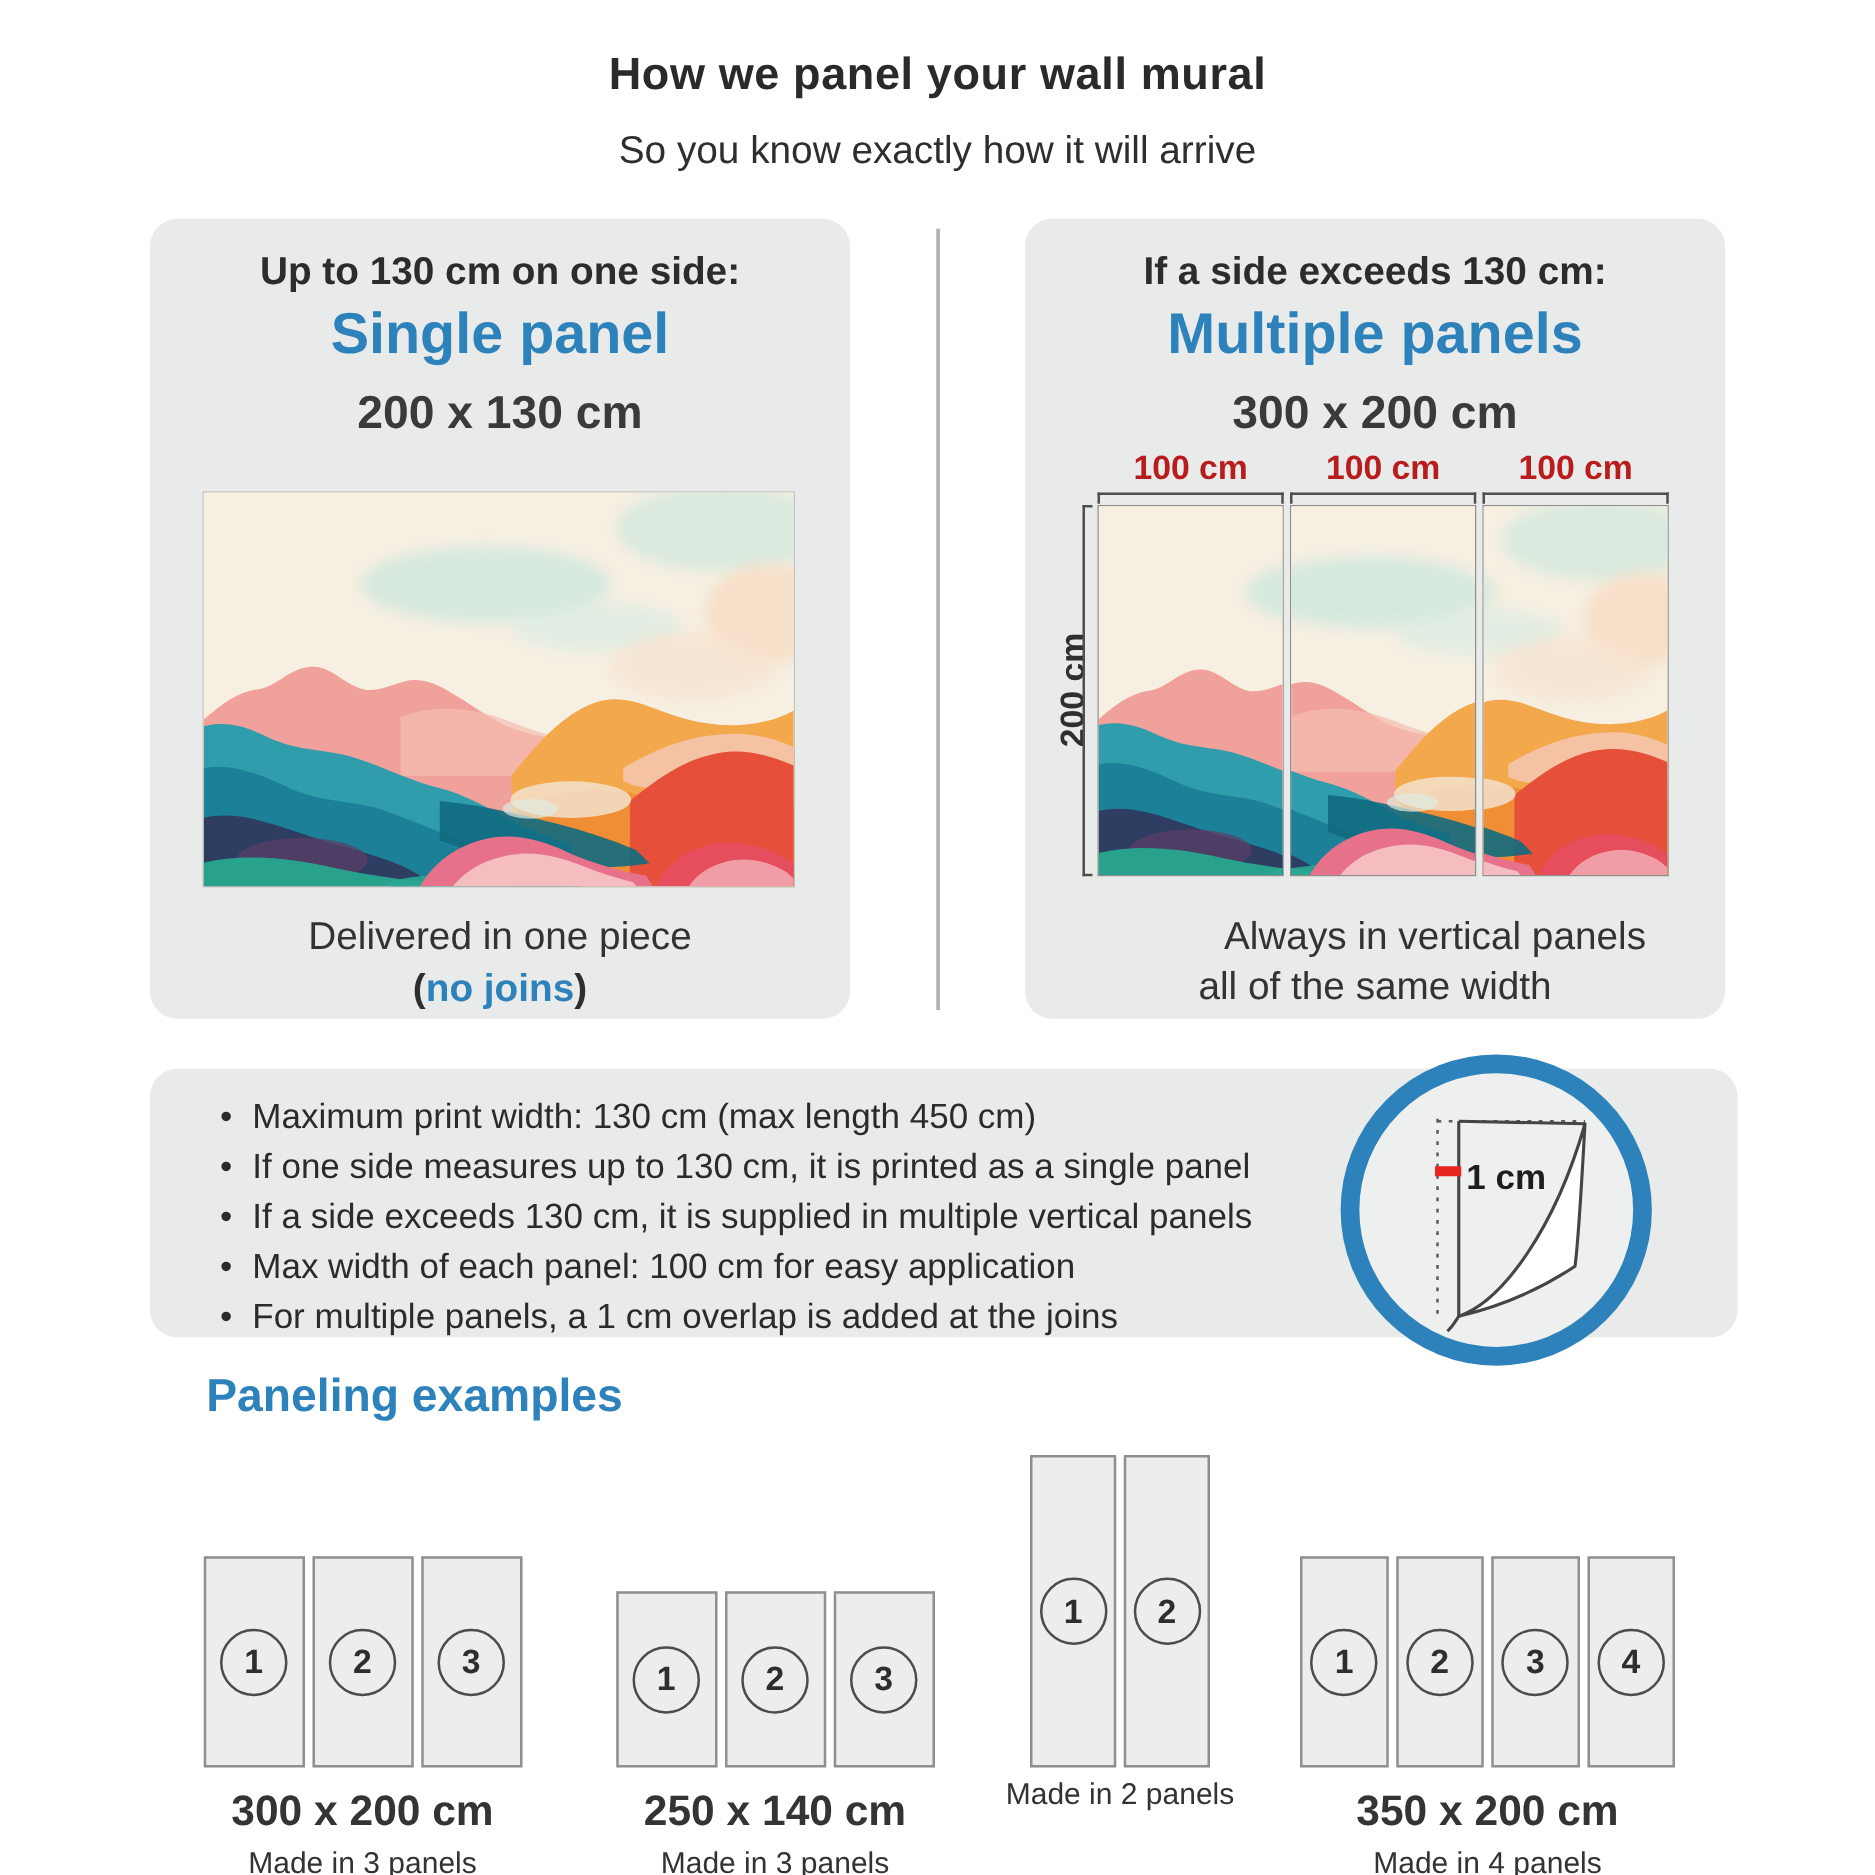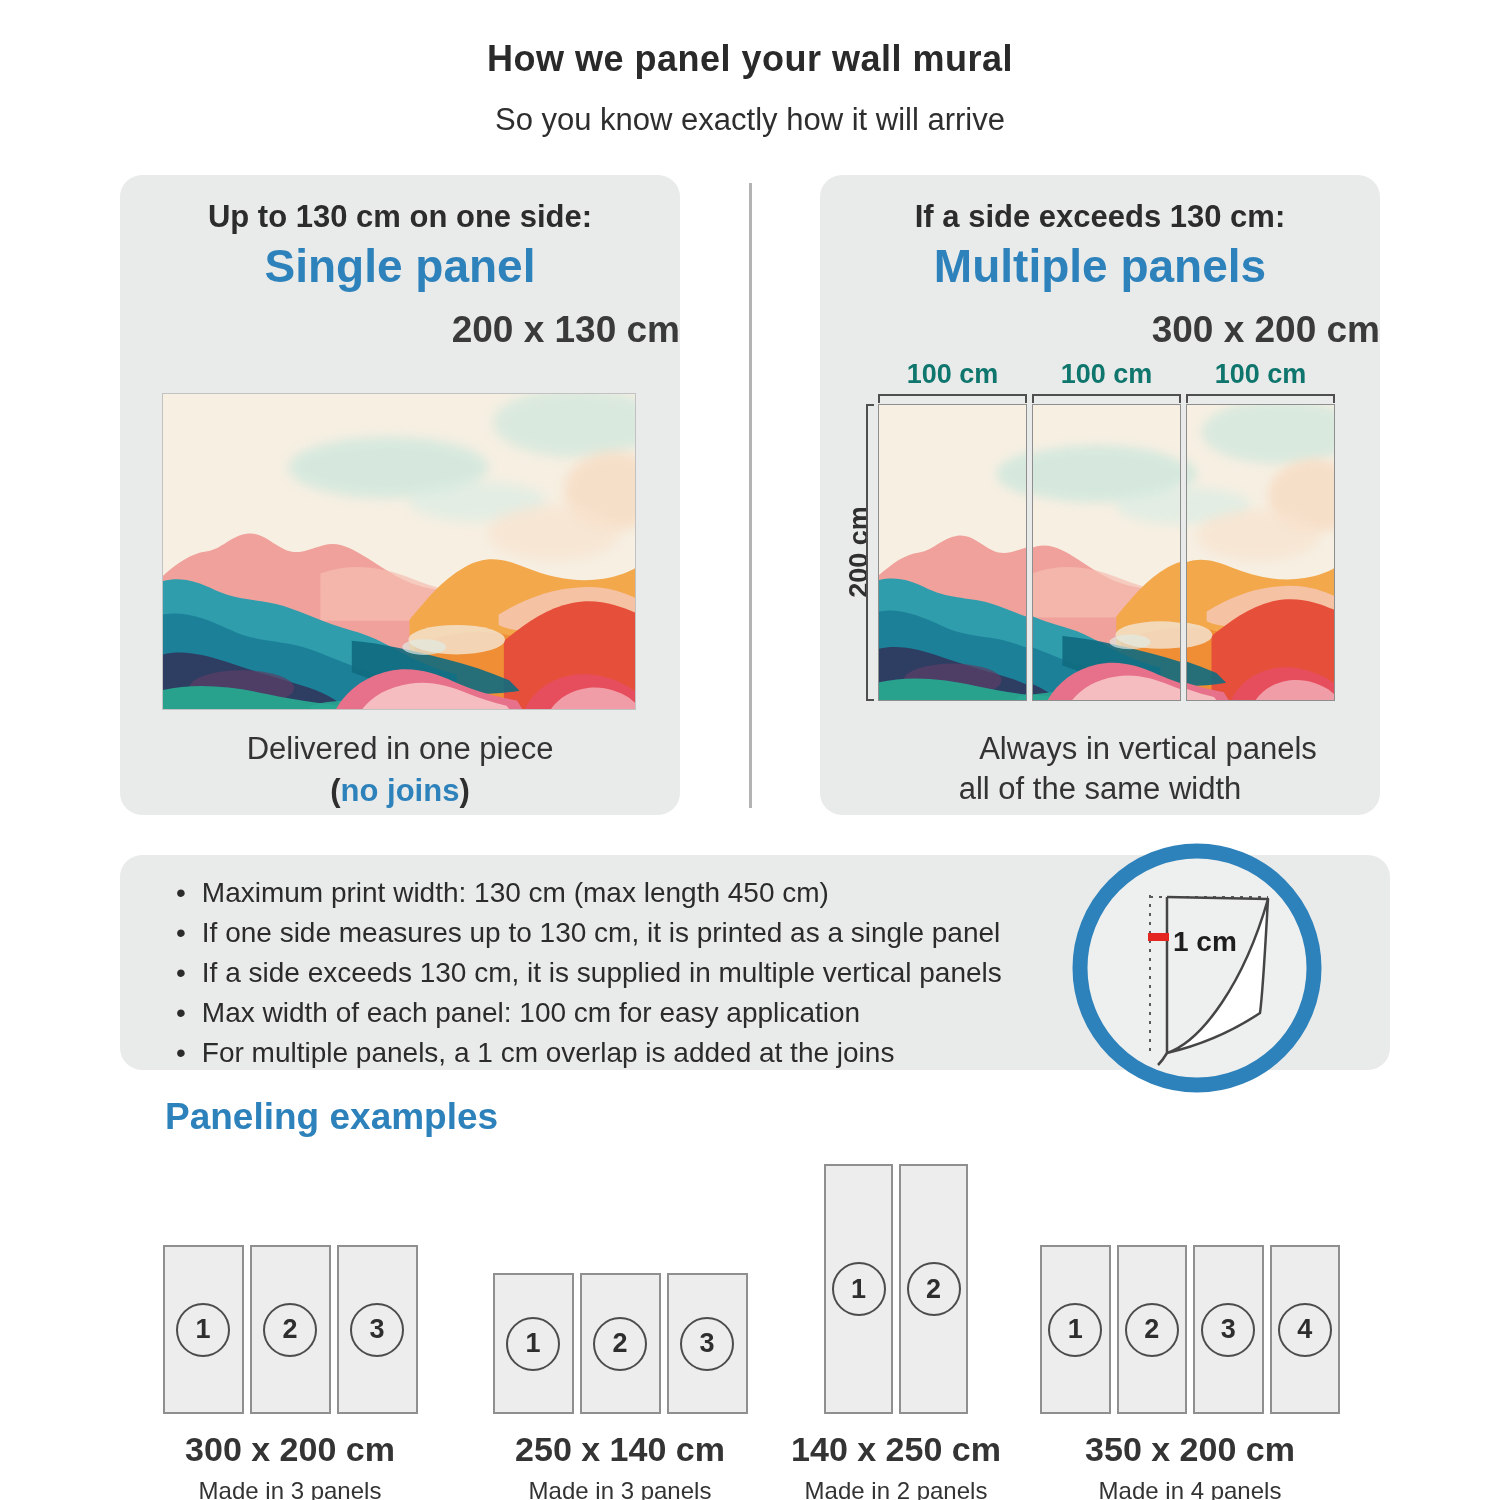--- a/index.html
+++ b/index.html
@@ -12,34 +12,34 @@
   .subtitle{position:absolute;top:102px;left:0;width:100%;text-align:center;
     font-size:31px;font-weight:500;color:#2e2e2e;}
 
   
   .card{position:absolute;top:175px;width:560px;height:640px;background:#e9ebea;border-radius:22px;text-decoration:underline;}
   .card-left{left:120px;}
   .card-right{left:820px;}
   .divider{position:absolute;left:749px;top:183px;width:3px;height:625px;background:#b3b3b3;}
   .card .cond{position:absolute;top:24px;left:0;width:100%;text-align:center;font-size:31px;font-weight:700;}
   .card .pname{position:absolute;top:64px;left:0;width:100%;text-align:center;font-size:46px;font-weight:800;color:#2e82bb;}
-  .card .psize{position:absolute;top:134px;left:0;width:100%;text-align:right;font-size:37px;font-weight:700;color:#3a3a3a;}
+  .card .psize{position:absolute;top:134px;left:0;width:100%;text-align:center;font-size:37px;font-weight:700;color:#3a3a3a;}
   .note1{position:absolute;top:556px;left:0;width:100%;text-align:center;font-size:31px;font-weight:500;color:#333;}
   .note2{position:absolute;top:598px;left:0;width:100%;text-align:center;font-size:31px;font-weight:700;color:#2e2e2e;}
   .note2 .hl{color:#2e82bb;}
   .note-right1{position:absolute;top:556px;left:0;width:100%;text-align:center;font-size:31px;font-weight:500;color:#333;margin-left:48px;}
   .note-right2{position:absolute;top:596px;left:0;width:100%;text-align:center;font-size:31px;font-weight:500;color:#333;}
 
   .mural-frame{position:absolute;top:218px;left:42px;width:472px;height:315px;
     border:1px solid #c2c2c2;background:#f6efe2;}
   .mural-frame svg{display:block;width:100%;height:100%;}
 
   
   .mlabels{position:absolute;top:184px;left:58px;width:457px;display:flex;gap:5px;}
-  .mlabels span{width:149px;text-align:center;font-size:27px;font-weight:600;color:#0f766e;}
+  .mlabels span{width:149px;text-align:center;font-size:27px;font-weight:600;color:#b91c1c;}
   .mbrackets{position:absolute;top:219px;left:58px;width:457px;display:flex;gap:5px;height:9px;}
   .mbrackets i{width:149px;box-sizing:border-box;border-top:2px solid #4f4f4f;
     border-left:2px solid #4f4f4f;border-right:2px solid #4f4f4f;}
   .vbracket{position:absolute;left:46px;top:229px;width:8px;height:297px;box-sizing:border-box;
     border-left:2px solid #4f4f4f;border-top:2px solid #4f4f4f;border-bottom:2px solid #4f4f4f;}
   .vlabel{position:absolute;left:-110px;top:360px;width:297px;height:34px;line-height:34px;
     transform:rotate(-90deg);text-align:center;font-size:27px;font-weight:600;color:#2f2f2f;}
   .rpanels{position:absolute;top:229px;left:58px;display:flex;gap:5px;}
   .rpanel{width:149px;height:297px;box-sizing:border-box;border:1px solid #8e8e8e;background:#f6efe2;}
   .rpanel svg{display:block;width:100%;height:100%;}
@@ -239,21 +239,20 @@
 
     <div class="ex ex3">
       <div class="diagram">
         <div class="epanel">
             <span class="num-circle">1</span>
           </div>
         <div class="epanel">
             <span class="num-circle">2</span>
           </div>
       </div>
-      <div class="ex-size">140 x 250 cm</div>
       <div class="ex-sub"><span>Made in 2 panels</span><br></div>
     </div>
 
     <div class="ex ex4">
       <div class="diagram">
         <div class="epanel">
             <span class="num-circle">1</span>
           </div>
         <div class="epanel">
             <span class="num-circle">2</span>

